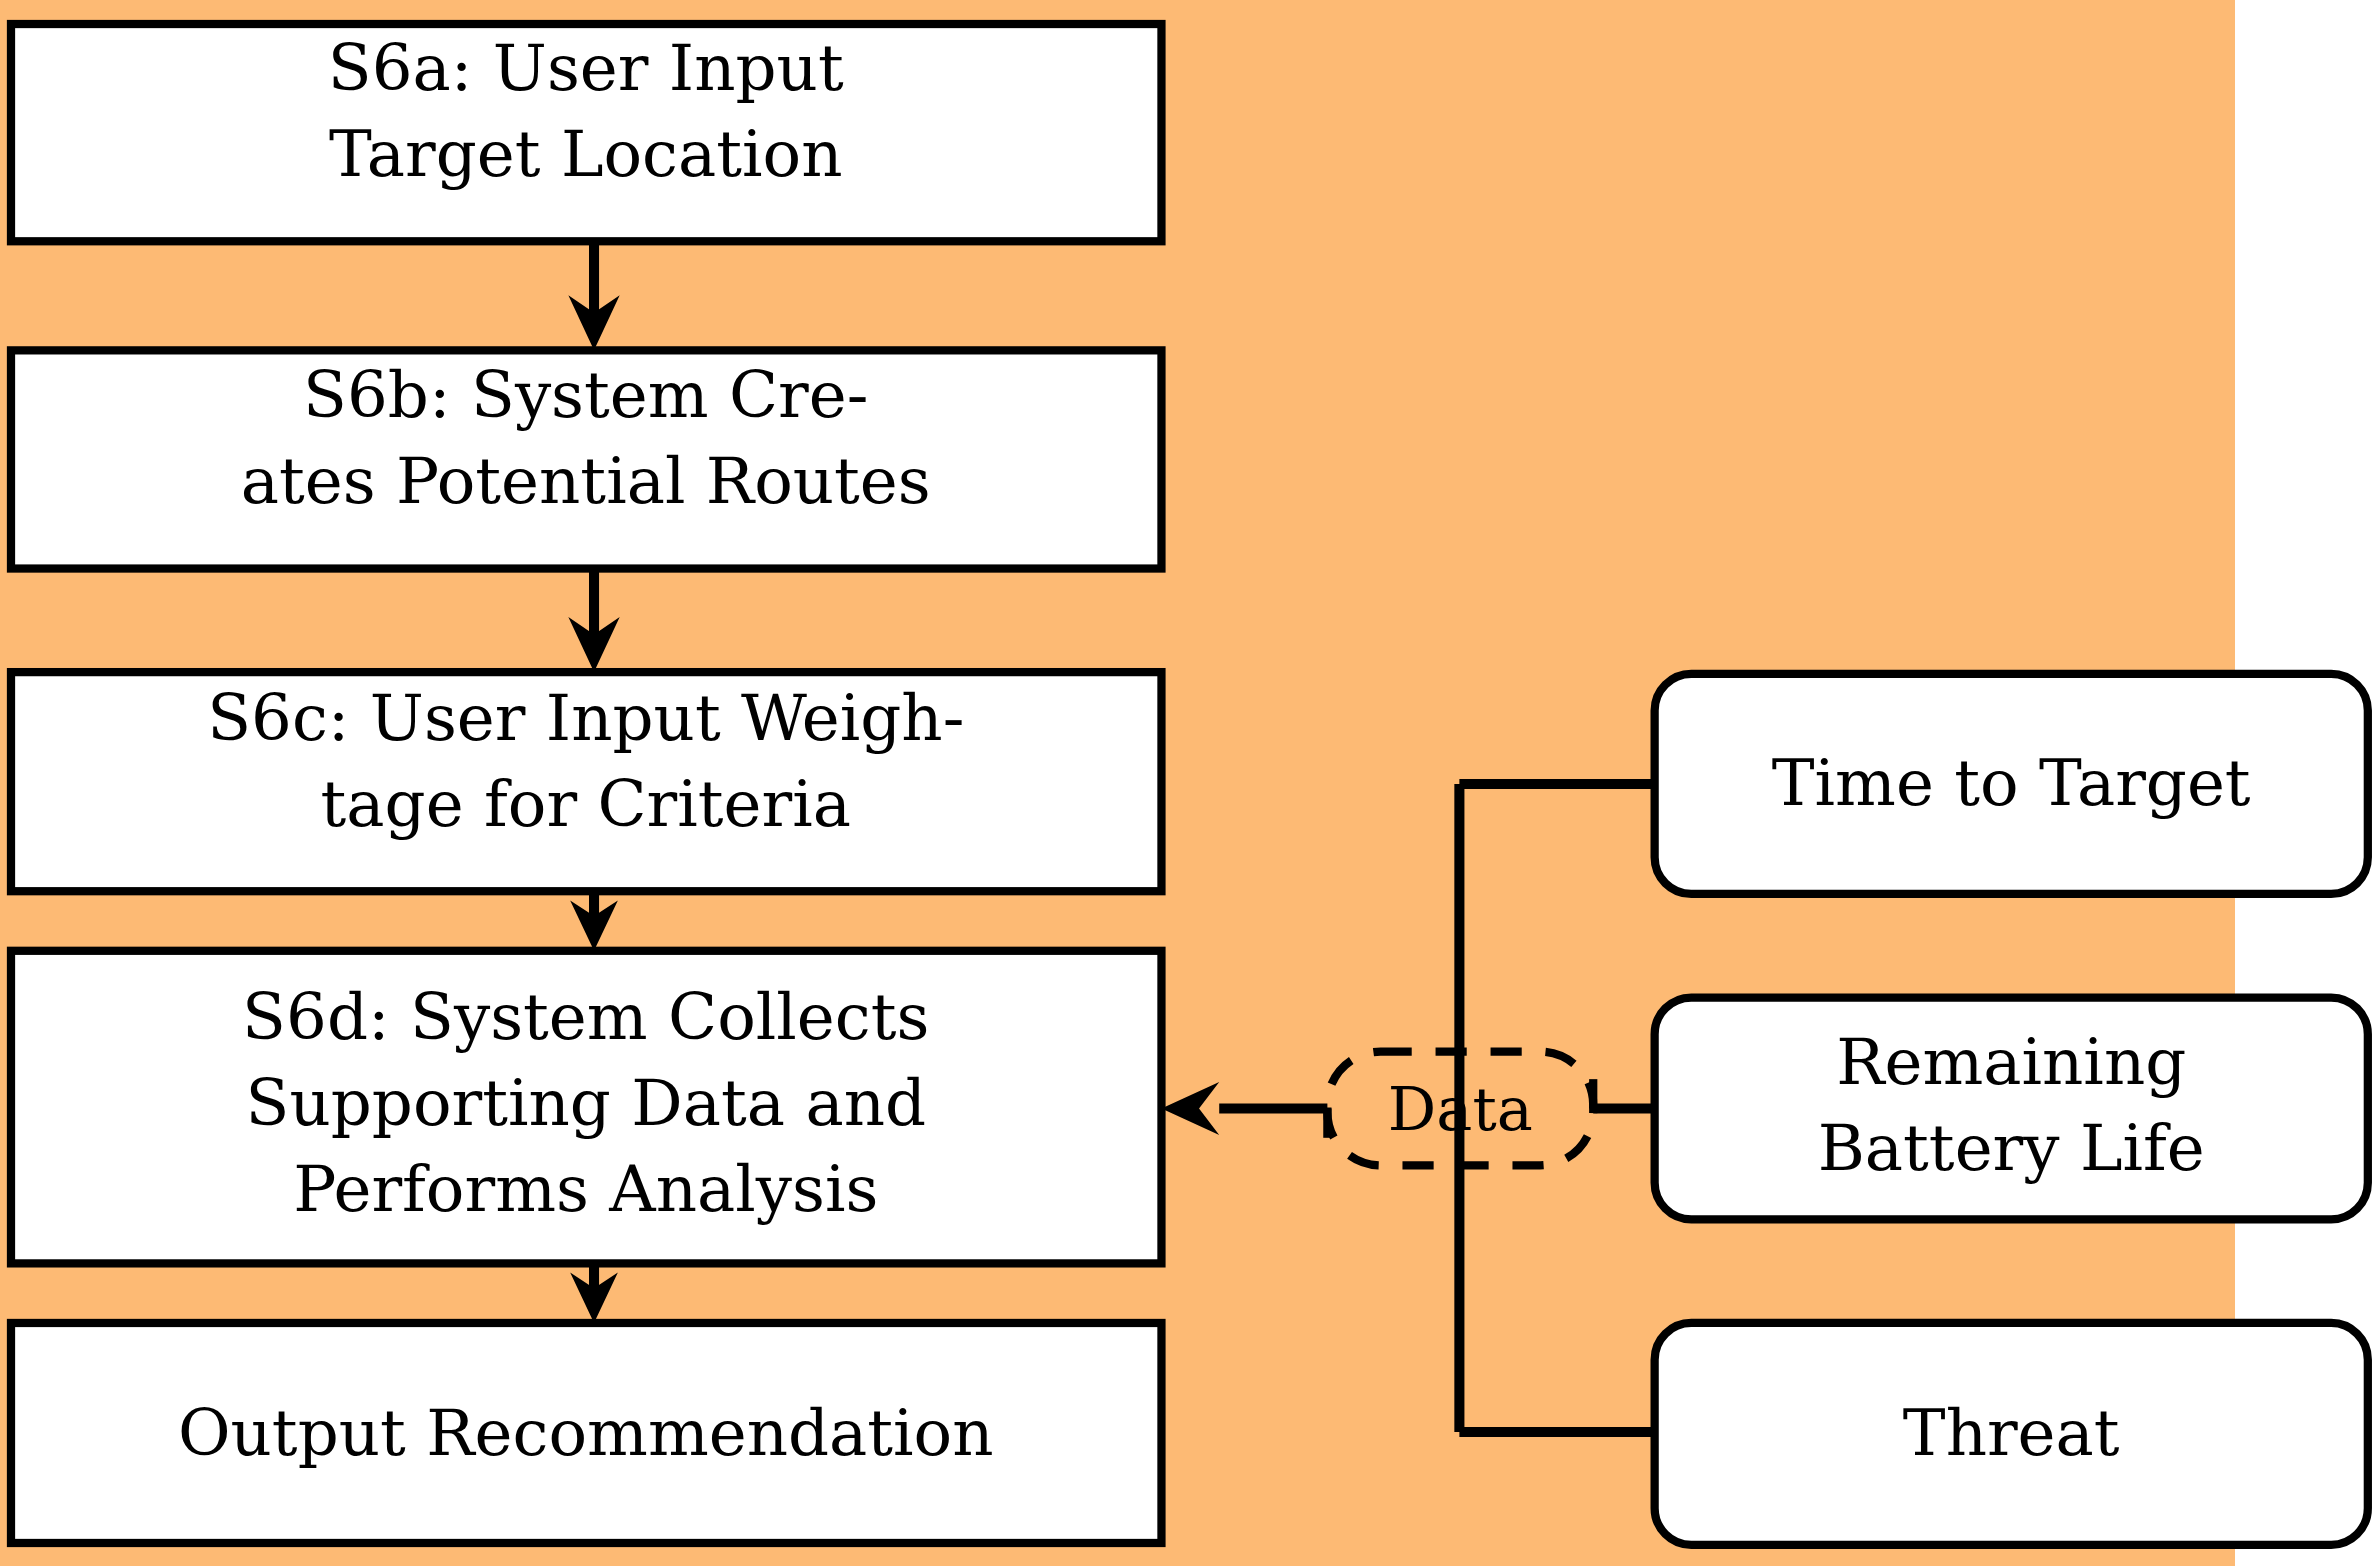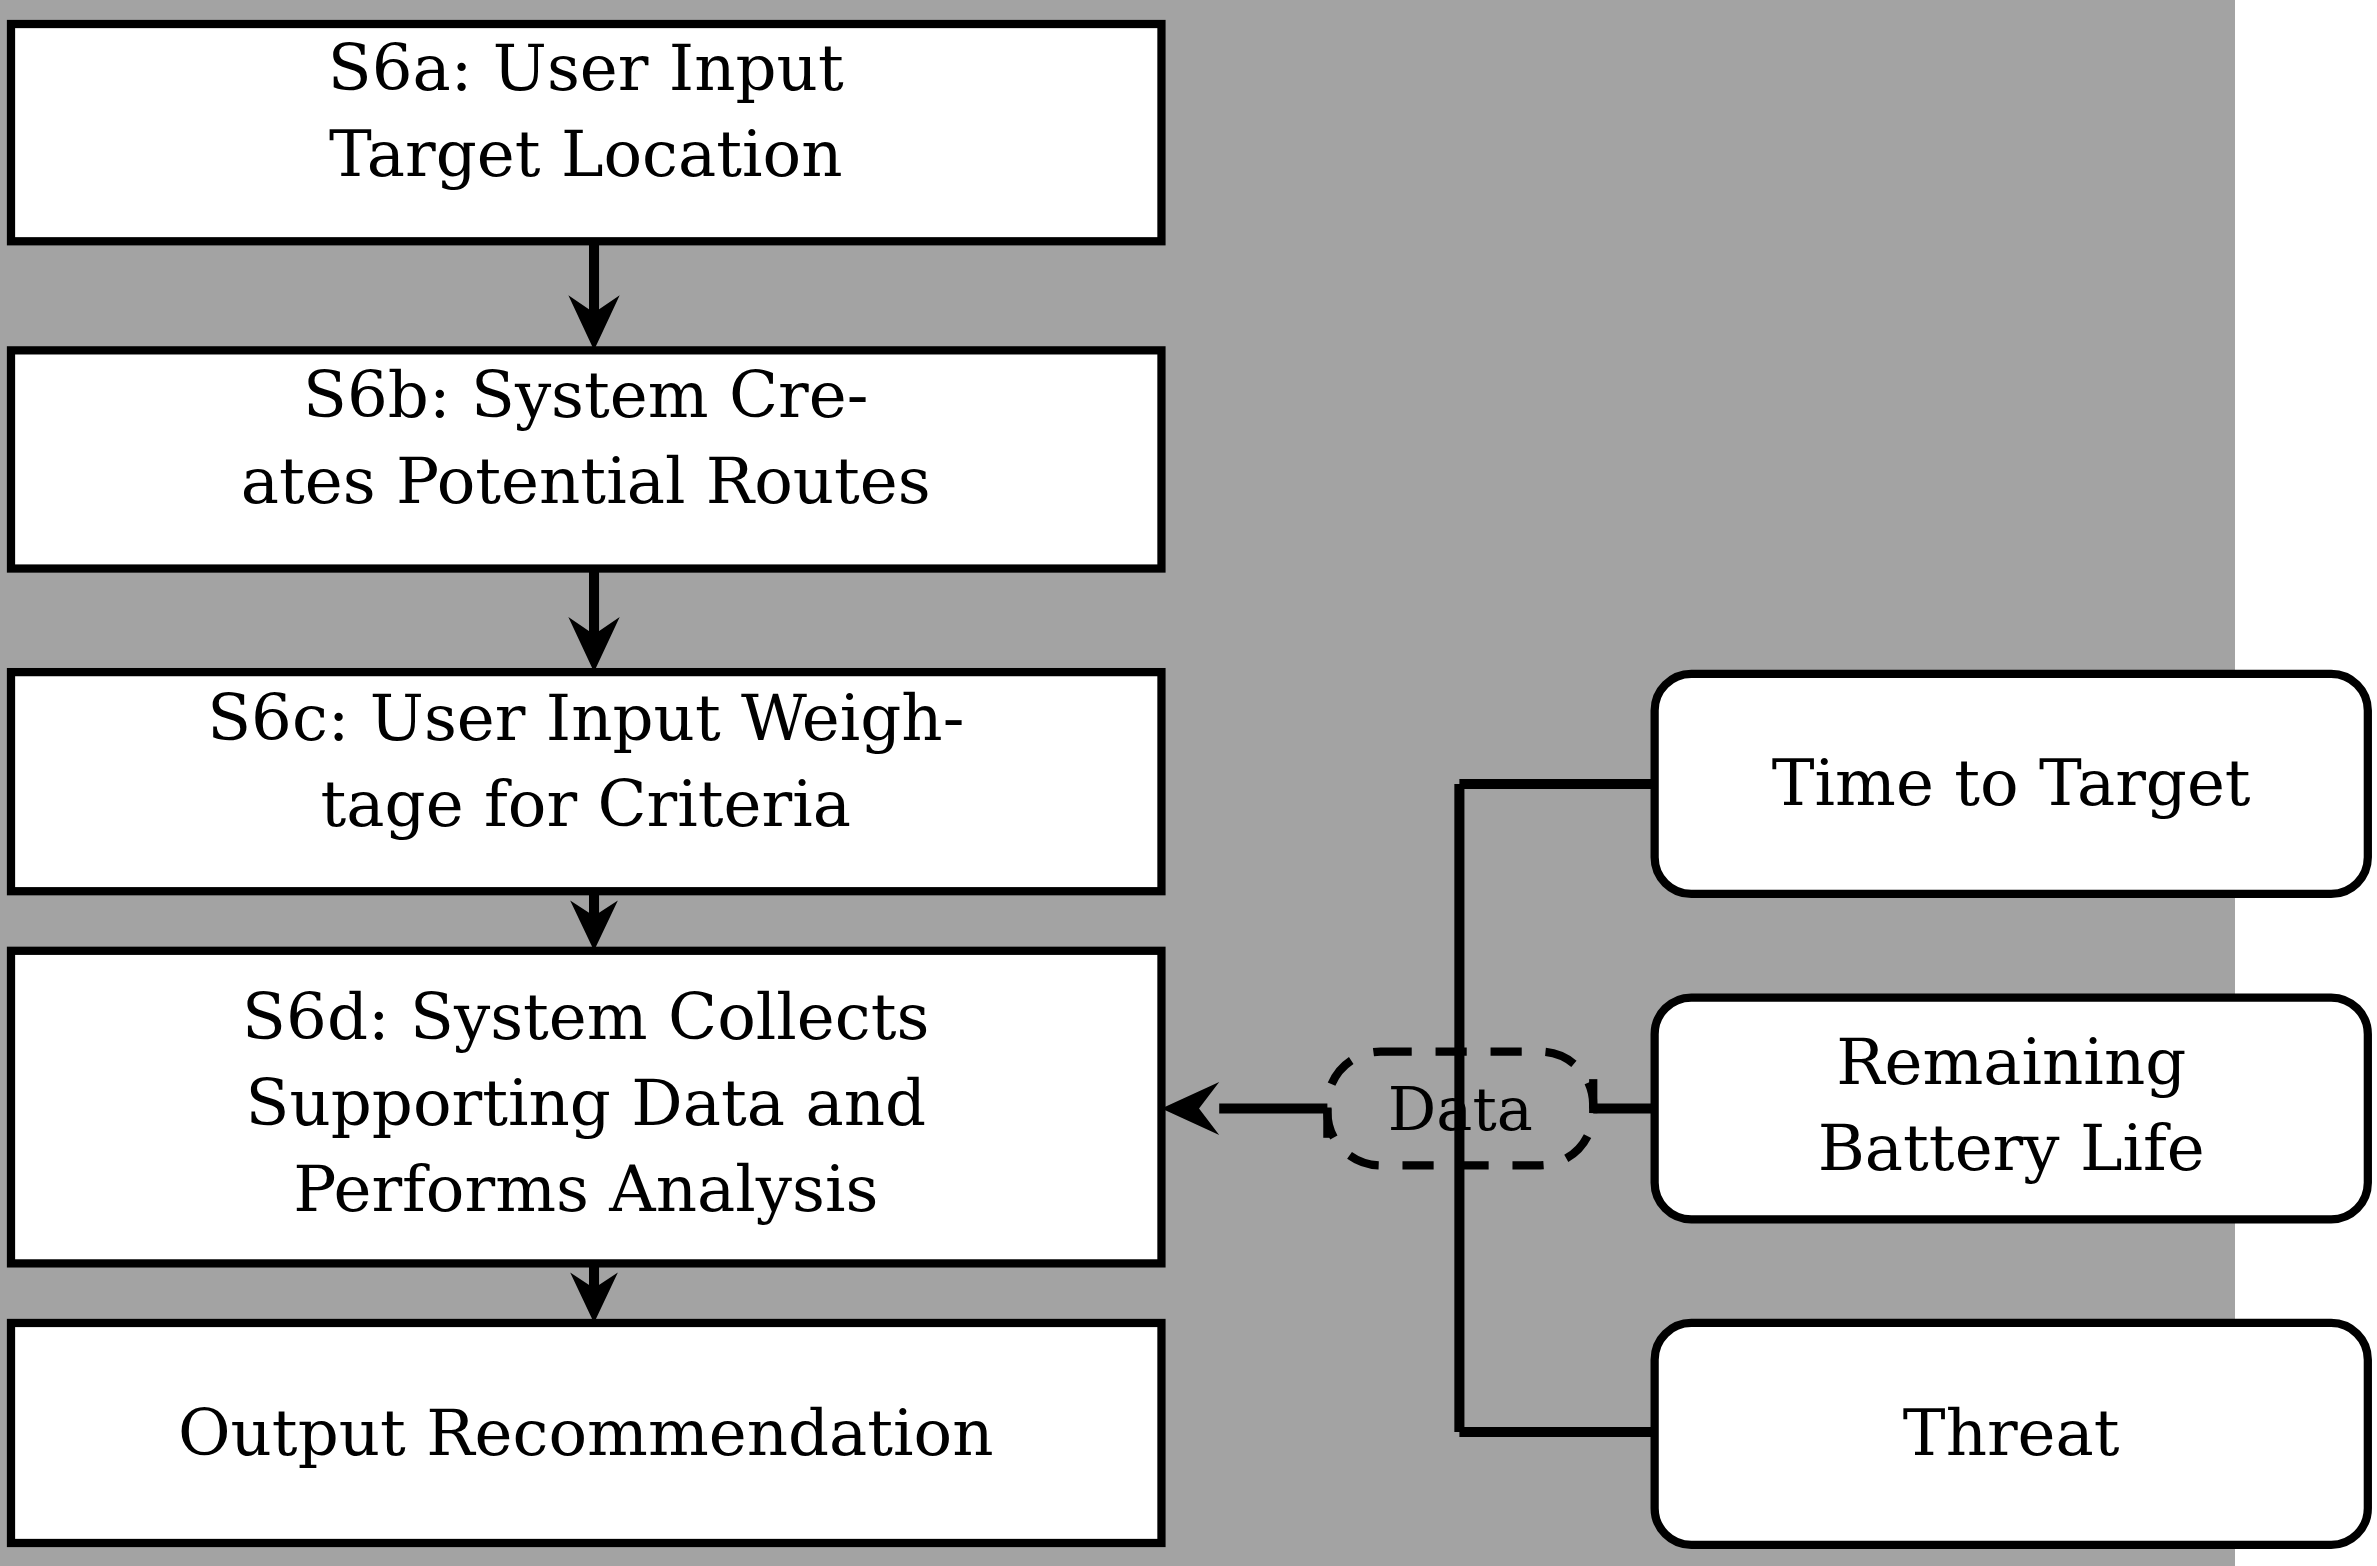--- a/index.html
+++ b/index.html
@@ -11,21 +11,21 @@
   body {
     width: 2377px;
     height: 1567px;
     font-family: "DejaVu Serif", serif;
     overflow: hidden;
   }
   #diagram-root {
     position: relative;
     width: 2235px;
     height: 1567px;
-    background: #a3a3a3;
+    background: #fdba74;
   }
   svg.flow {
     display: block;
     width: 2377px;
     height: 1567px;
   }
   .proc-box {
     fill: #ffffff;
     stroke: #000000;
     stroke-width: 9;

